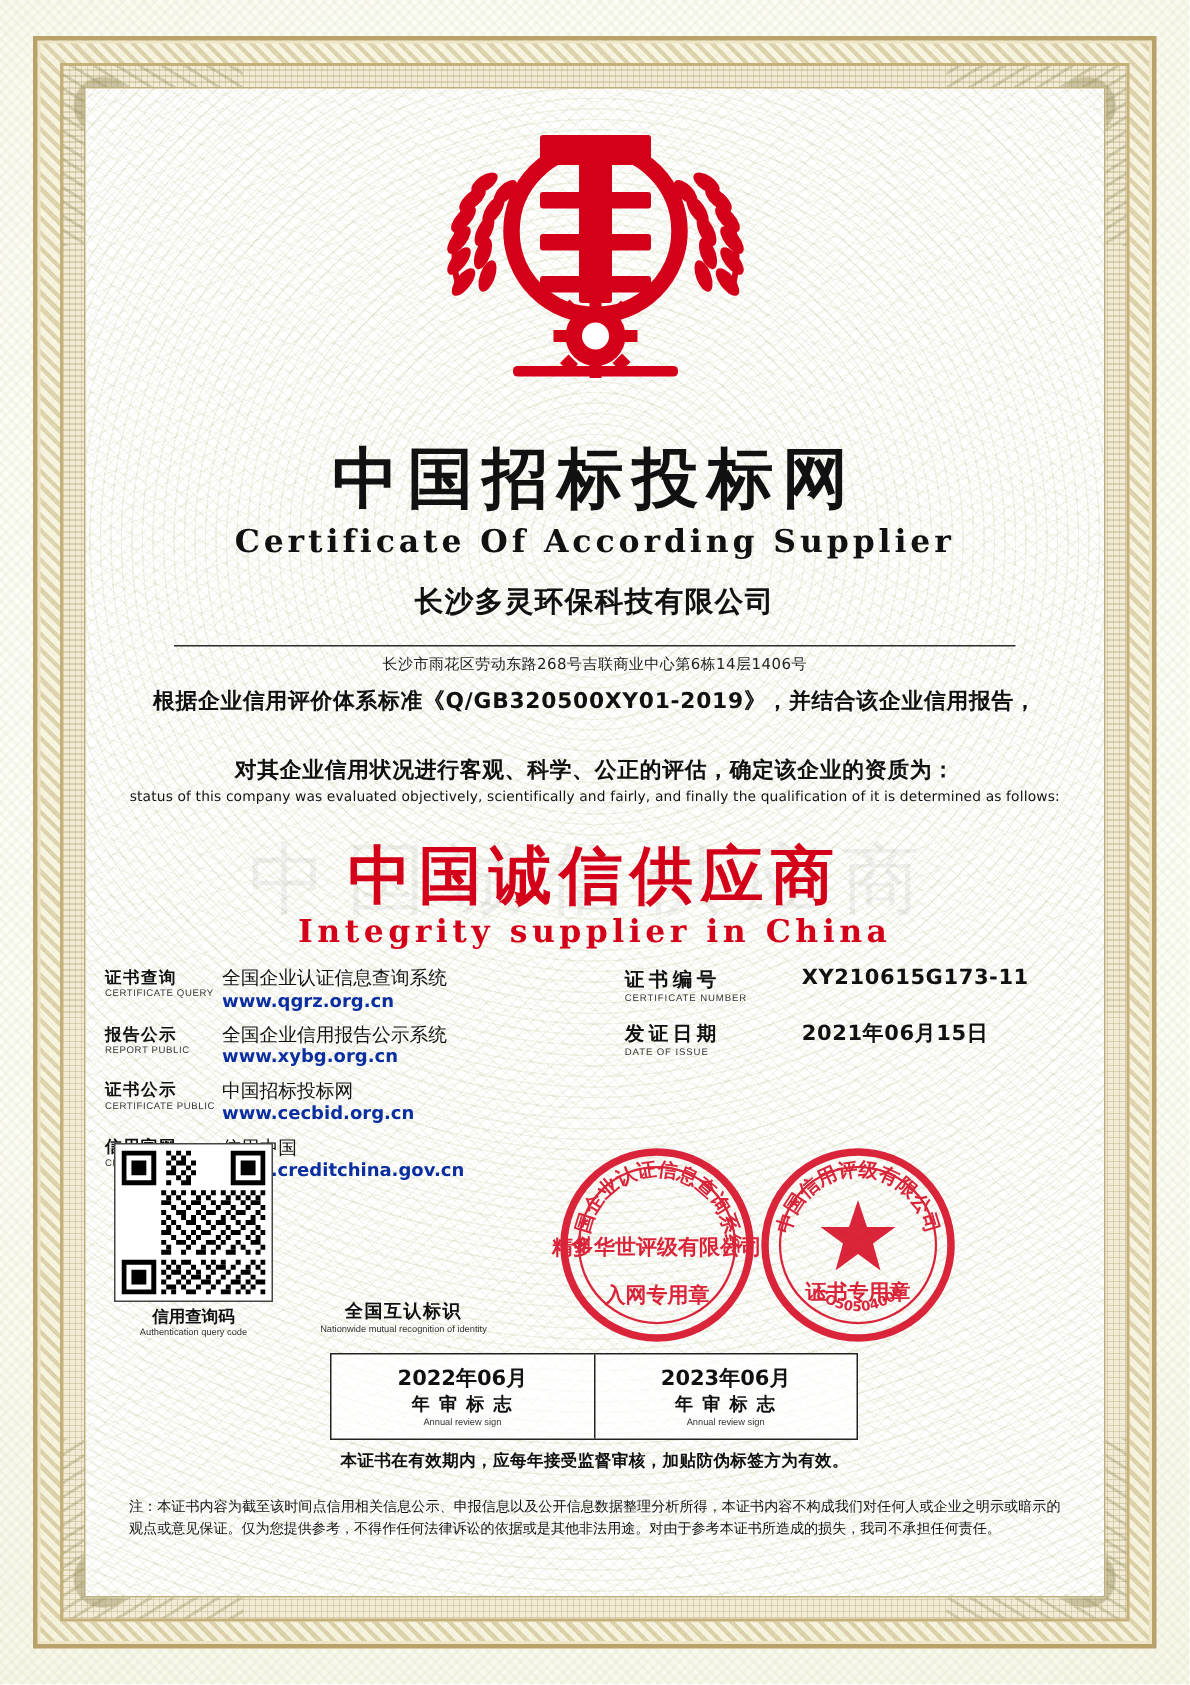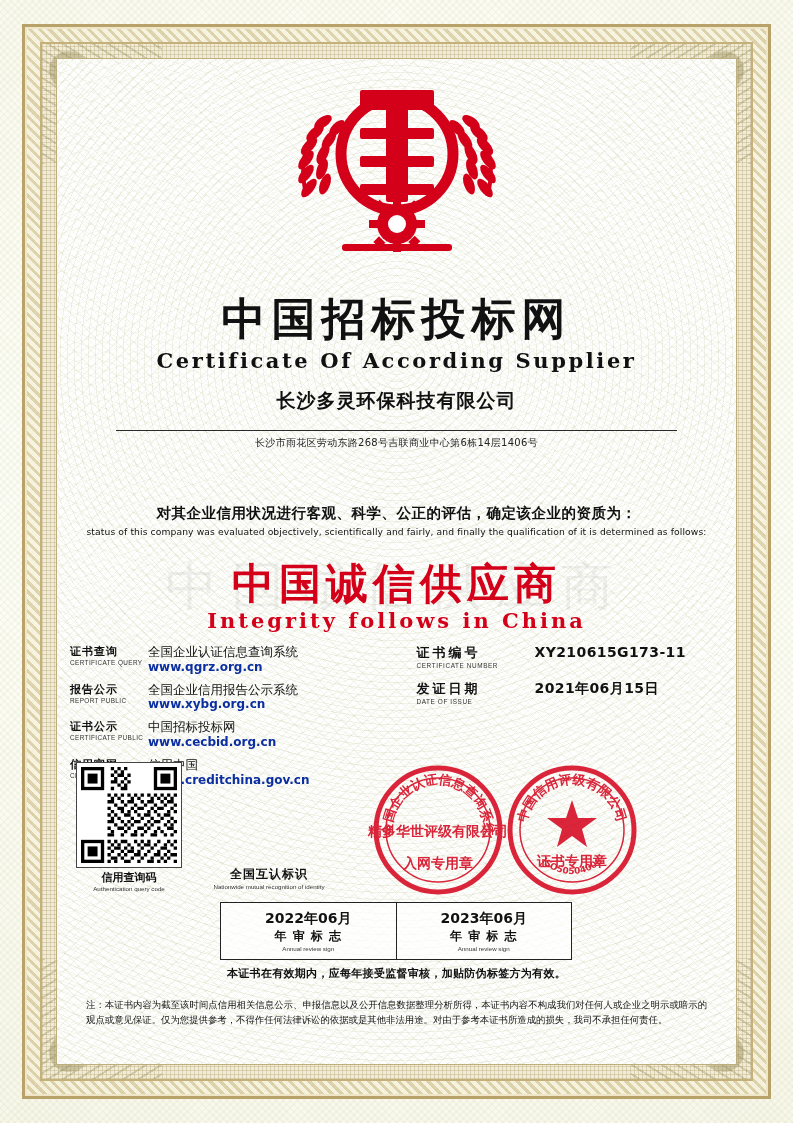--- a/index.html
+++ b/index.html
@@ -271,29 +271,30 @@
       </svg>
     </div>
 
     <div class="title-cn">中国招标投标网</div>
     <div class="title-en">Certificate Of According Supplier</div>
     <div class="company">长沙多灵环保科技有限公司</div>
     <div class="rule"></div>
     <div class="address">长沙市雨花区劳动东路268号吉联商业中心第6栋14层1406号</div>
 
     <div class="para para1">
+      <span class="cn">根据企业信用评价体系标准《Q/GB320500XY01-2019》，并结合该企业信用报告，</span>
     </div>
     <div class="para para2">
       <span class="cn">对其企业信用状况进行客观、科学、公正的评估，确定该企业的资质为：</span>
       <span class="en">status of this company was evaluated objectively, scientifically and fairly, and finally the qualification of it is determined as follows:</span>
     </div>
 
     <div class="watermark">中国诚信供应商</div>
     <div class="award-cn">中国诚信供应商</div>
-    <div class="award-en">Integrity follows in China</div>
+    <div class="award-en">Integrity supplier in China</div>
 
     <div class="info">
       <div class="info-col">
 
         <div class="inf-row">
           <div class="inf-label">
             <span class="cn">证书查询</span>
             <span class="en">CERTIFICATE QUERY</span>
           </div>
           <div class="inf-val">

